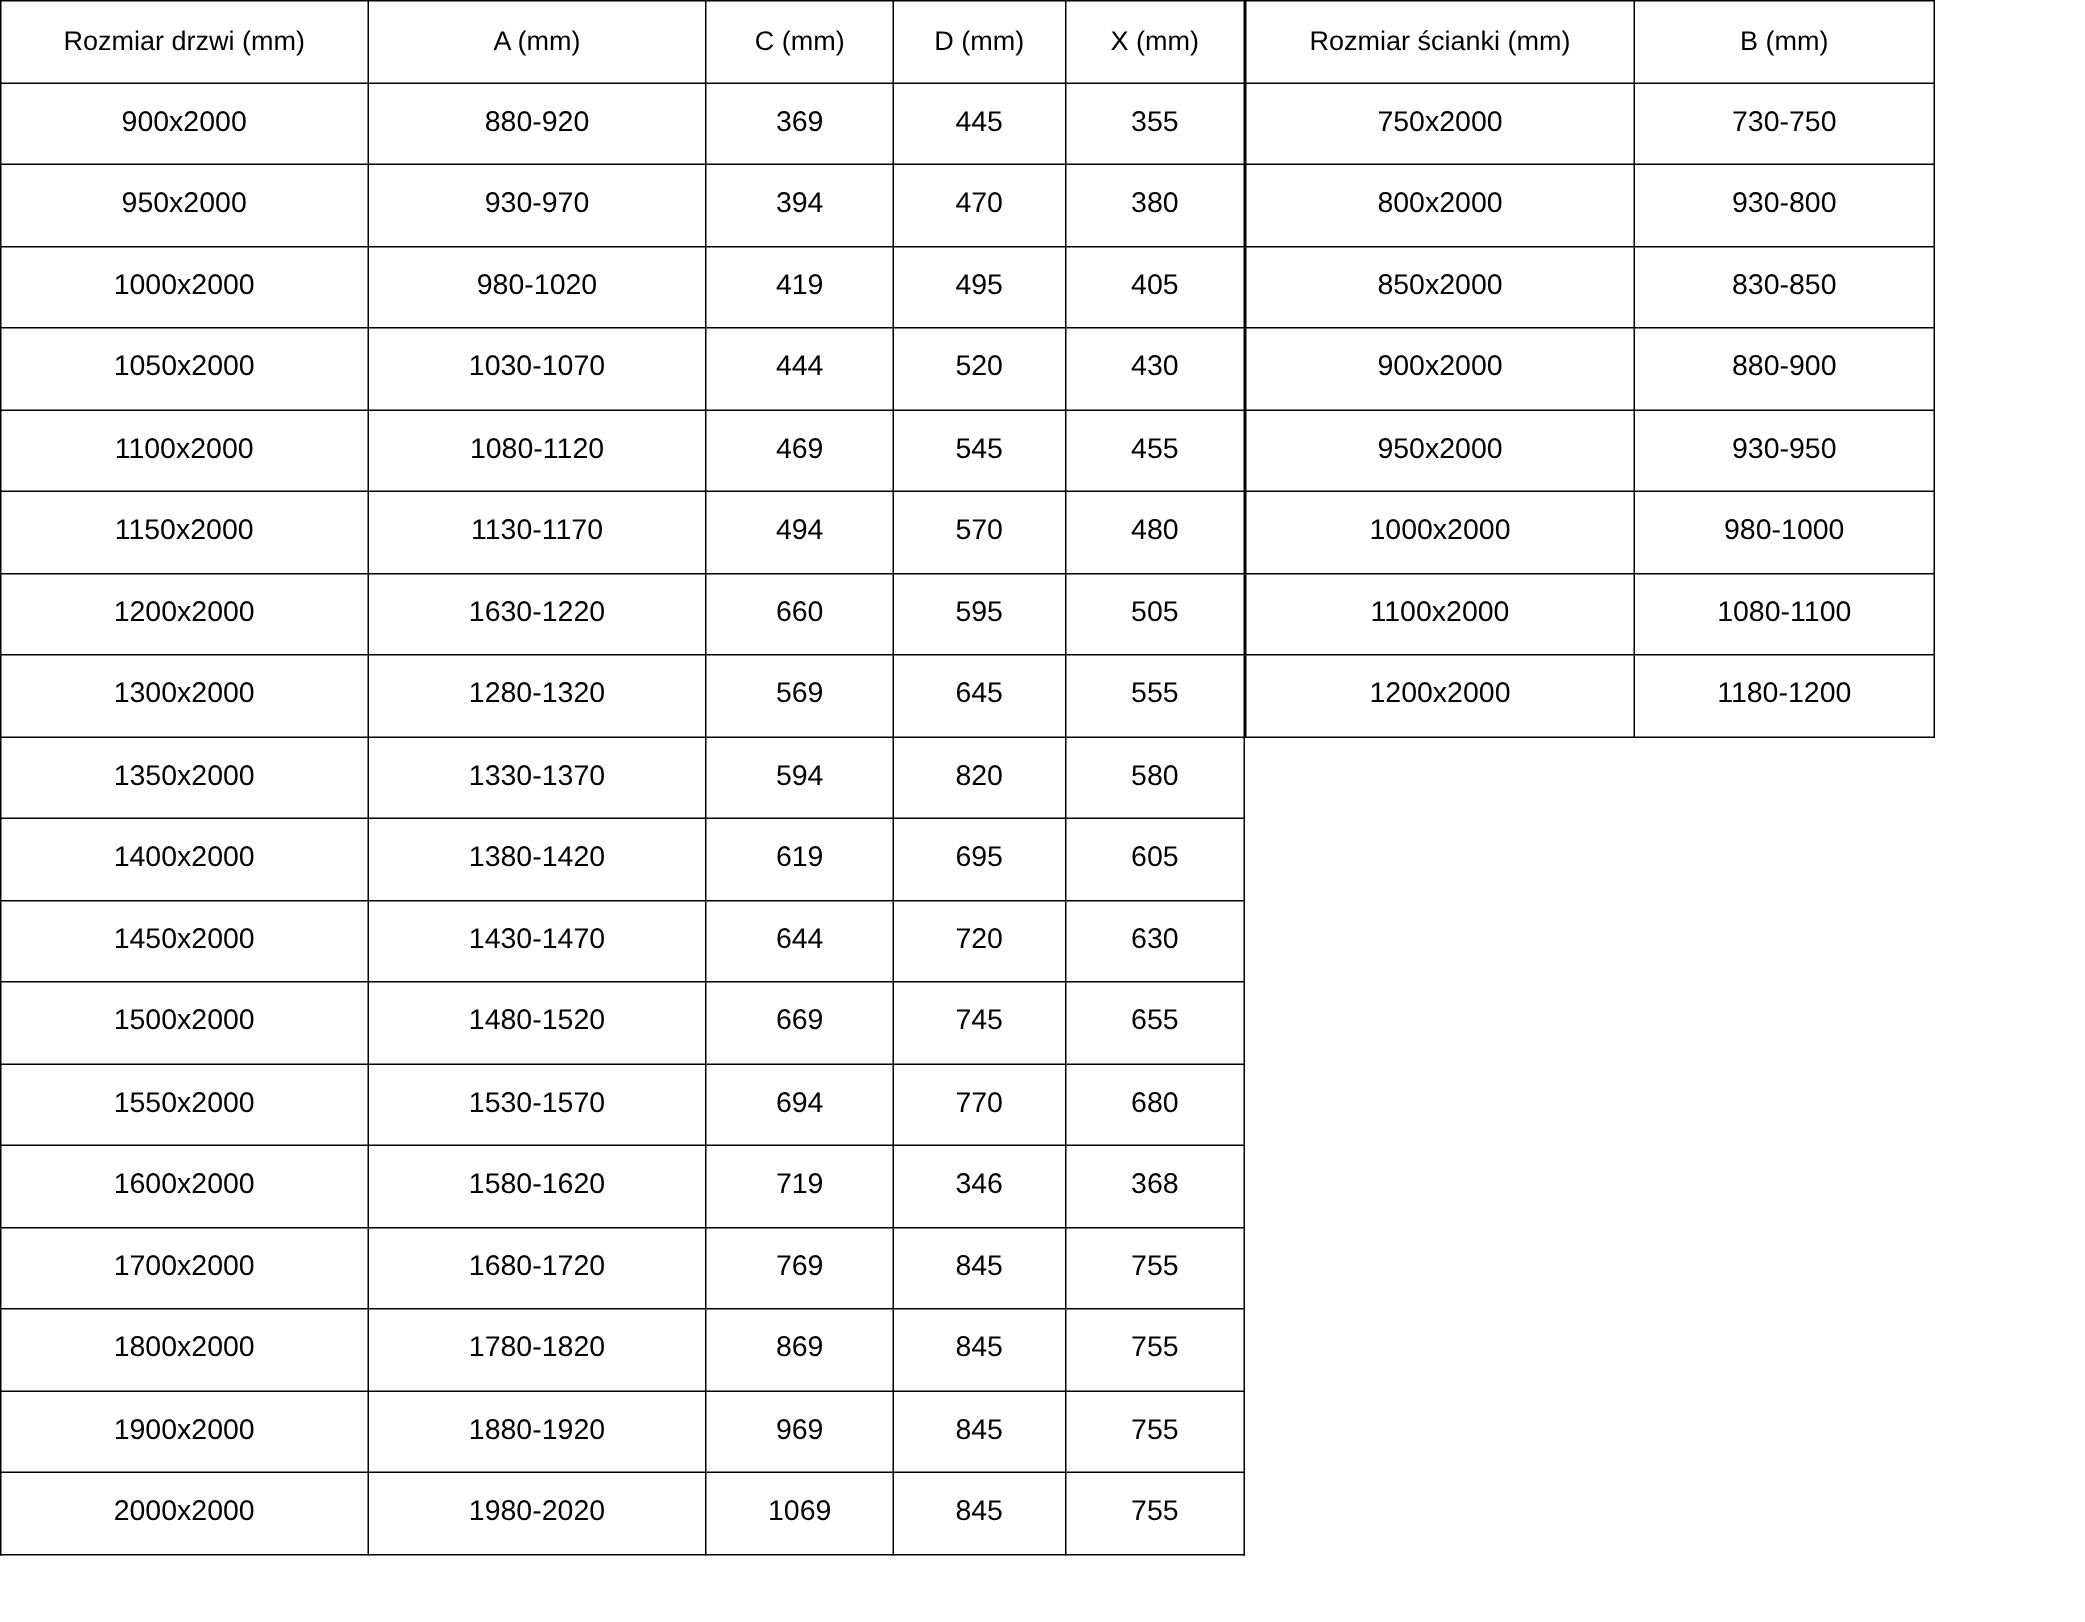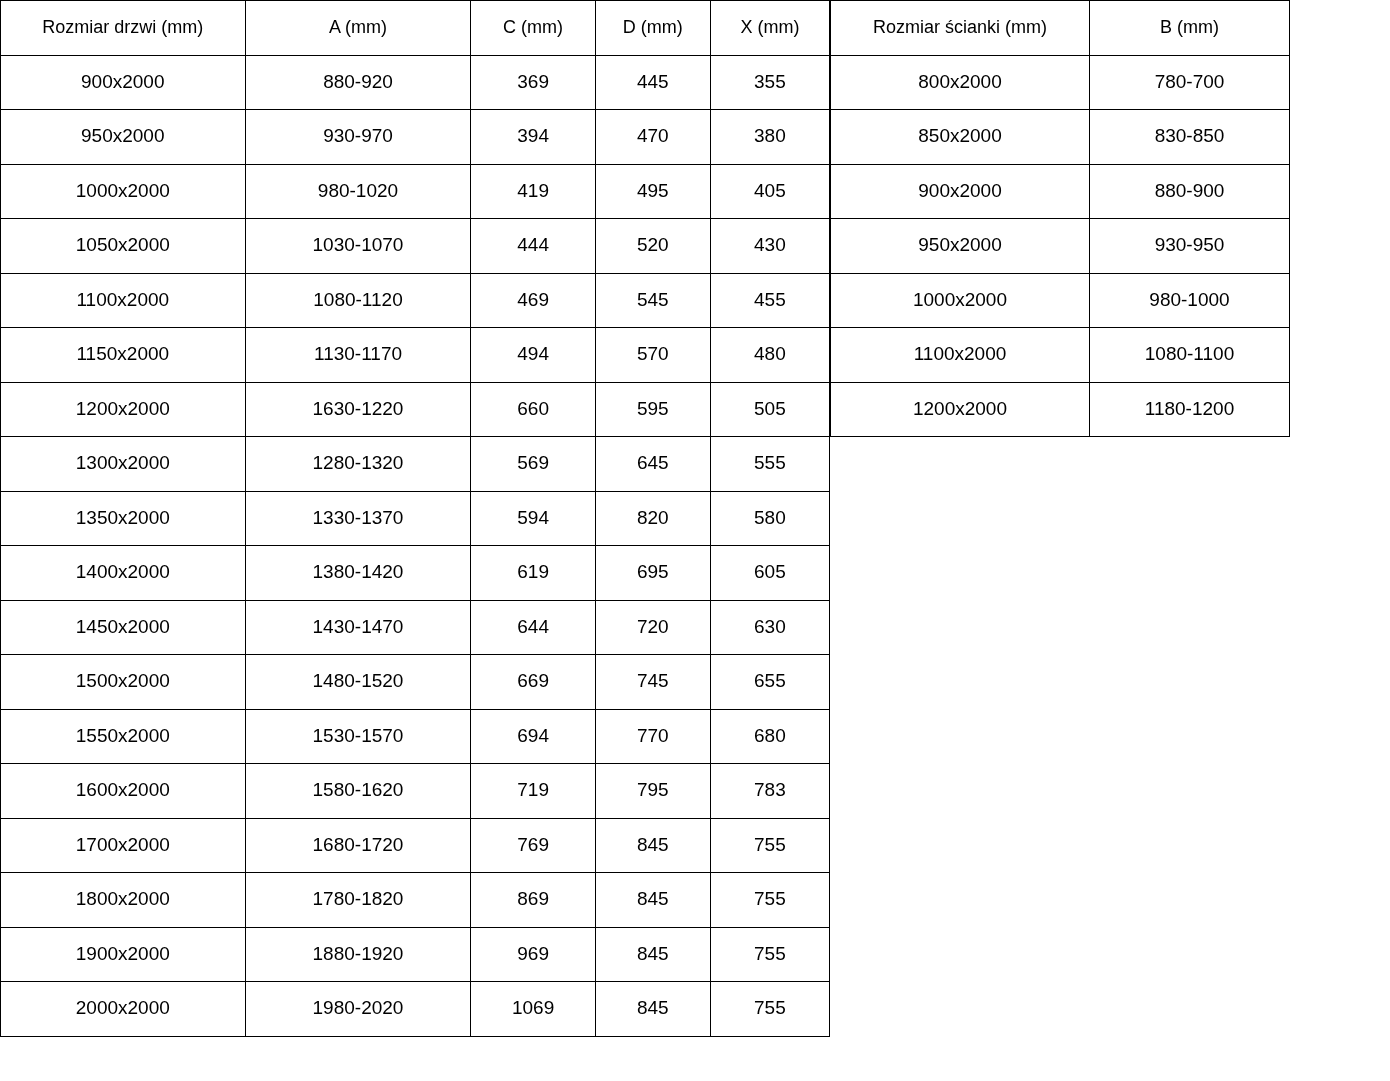--- a/index.html
+++ b/index.html
@@ -171,22 +171,22 @@
           <td>1550x2000</td>
           <td>1530-1570</td>
           <td>694</td>
           <td>770</td>
           <td>680</td>
         </tr>
         <tr>
           <td>1600x2000</td>
           <td>1580-1620</td>
           <td>719</td>
-          <td>795</td>
-          <td>783</td>
+          <td>346</td>
+          <td>368</td>
         </tr>
         <tr>
           <td>1700x2000</td>
           <td>1680-1720</td>
           <td>769</td>
           <td>845</td>
           <td>755</td>
         </tr>
         <tr>
           <td>1800x2000</td>
@@ -220,22 +220,26 @@
           <col class="c1">
       </colgroup>
       <thead>
         <tr>
           <th>Rozmiar ścianki (mm)</th>
           <th>B (mm)</th>
         </tr>
       </thead>
       <tbody>
         <tr>
+          <td>750x2000</td>
+          <td>730-750</td>
+        </tr>
+        <tr>
           <td>800x2000</td>
-          <td>780-700</td>
+          <td>930-800</td>
         </tr>
         <tr>
           <td>850x2000</td>
           <td>830-850</td>
         </tr>
         <tr>
           <td>900x2000</td>
           <td>880-900</td>
         </tr>
         <tr>

